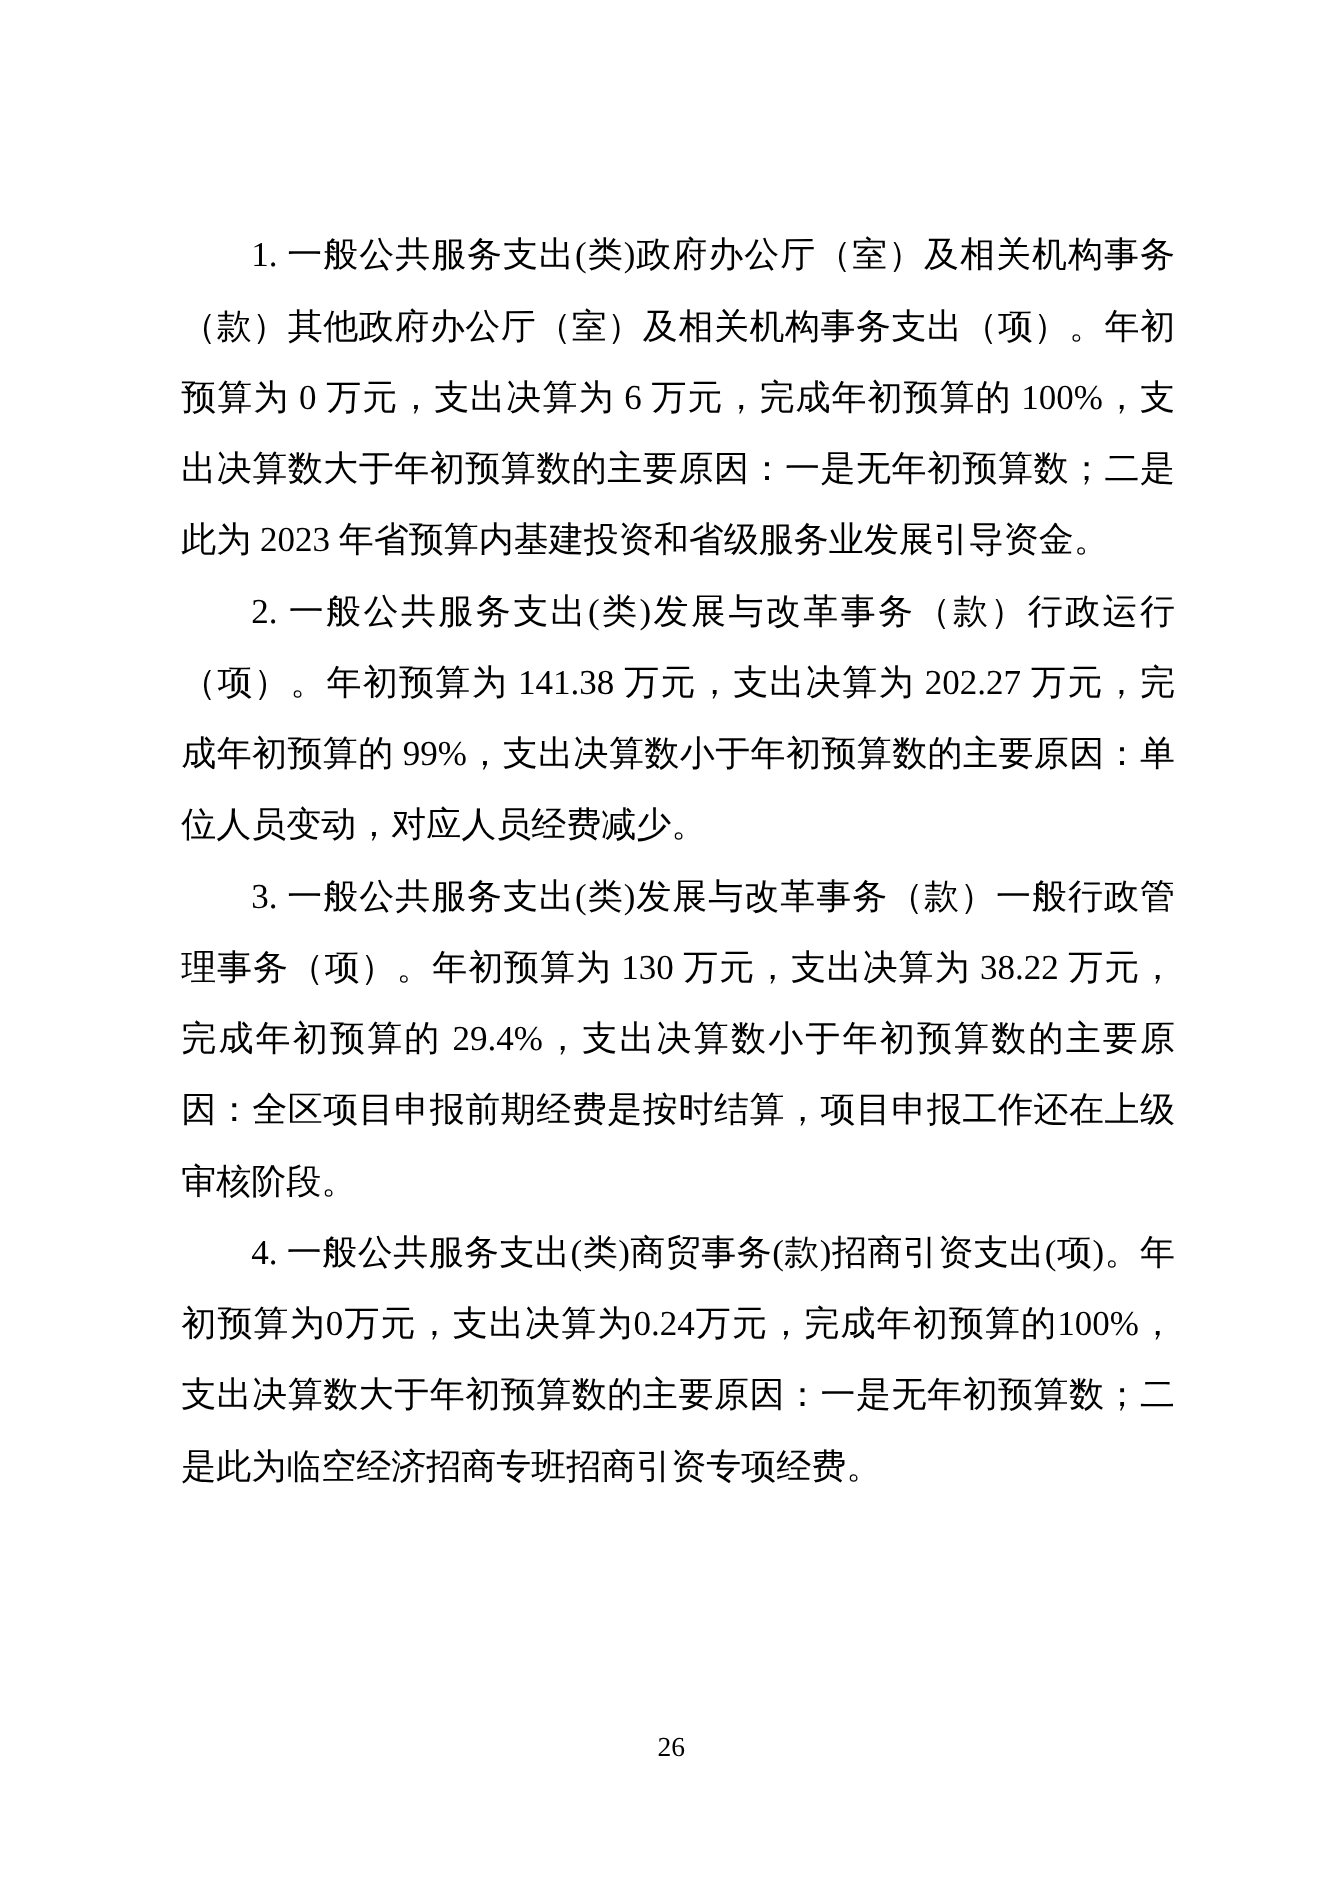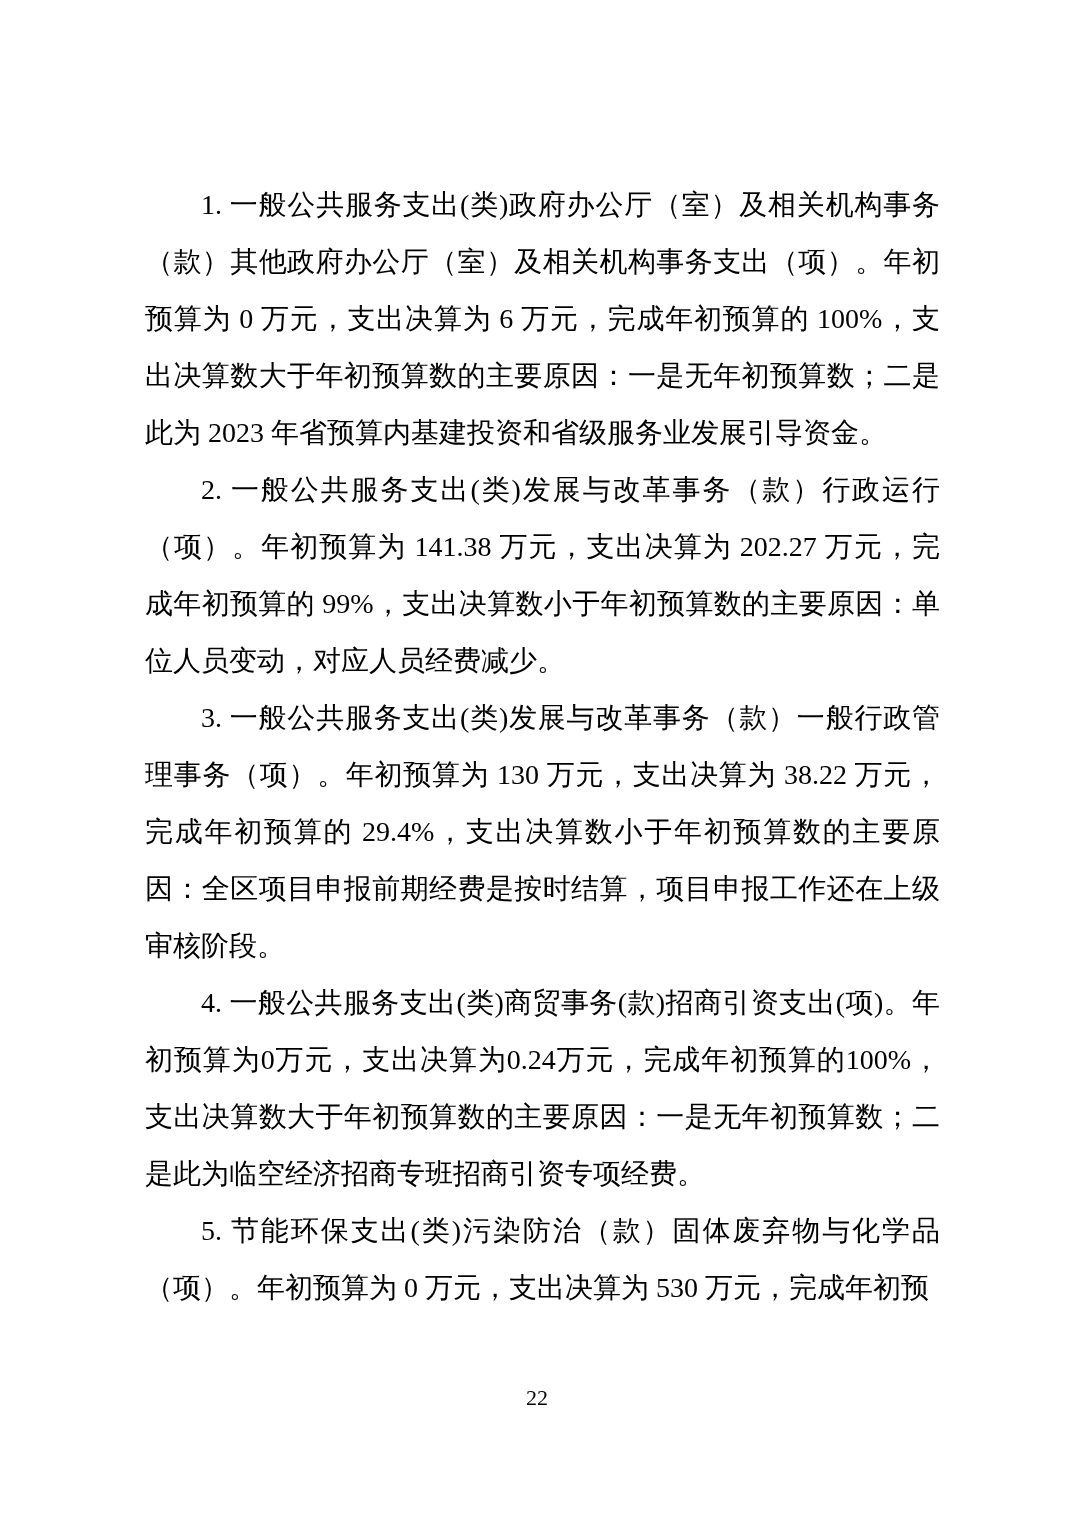--- a/index.html
+++ b/index.html
@@ -46,16 +46,15 @@
 </style>
 </head>
 <body>
 
 <div class="page">
   <div class="content">
     <p>1. 一般公共服务支出(类)政府办公厅（室）及相关机构事务（款）其他政府办公厅（室）及相关机构事务支出（项）。年初预算为 0 万元，支出决算为 6 万元，完成年初预算的 100%，支出决算数大于年初预算数的主要原因：一是无年初预算数；二是此为 2023 年省预算内基建投资和省级服务业发展引导资金。</p>
     <p>2. 一般公共服务支出(类)发展与改革事务（款）行政运行（项）。年初预算为 141.38 万元，支出决算为 202.27 万元，完成年初预算的 99%，支出决算数小于年初预算数的主要原因：单位人员变动，对应人员经费减少。</p>
     <p>3. 一般公共服务支出(类)发展与改革事务（款）一般行政管理事务（项）。年初预算为 130 万元，支出决算为 38.22 万元，完成年初预算的 29.4%，支出决算数小于年初预算数的主要原因：全区项目申报前期经费是按时结算，项目申报工作还在上级审核阶段。</p>
     <p>4. 一般公共服务支出(类)商贸事务(款)招商引资支出(项)。年初预算为0万元，支出决算为0.24万元，完成年初预算的100%，支出决算数大于年初预算数的主要原因：一是无年初预算数；二是此为临空经济招商专班招商引资专项经费。</p>
-    <p>5. 节能环保支出(类)污染防治（款）固体废弃物与化学品（项）。年初预算为 0 万元，支出决算为 530 万元，完成年初预</p>
   </div>
-  <div class="page-number">22</div>
+  <div class="page-number">26</div>
 </div>
 
 </body></html>

